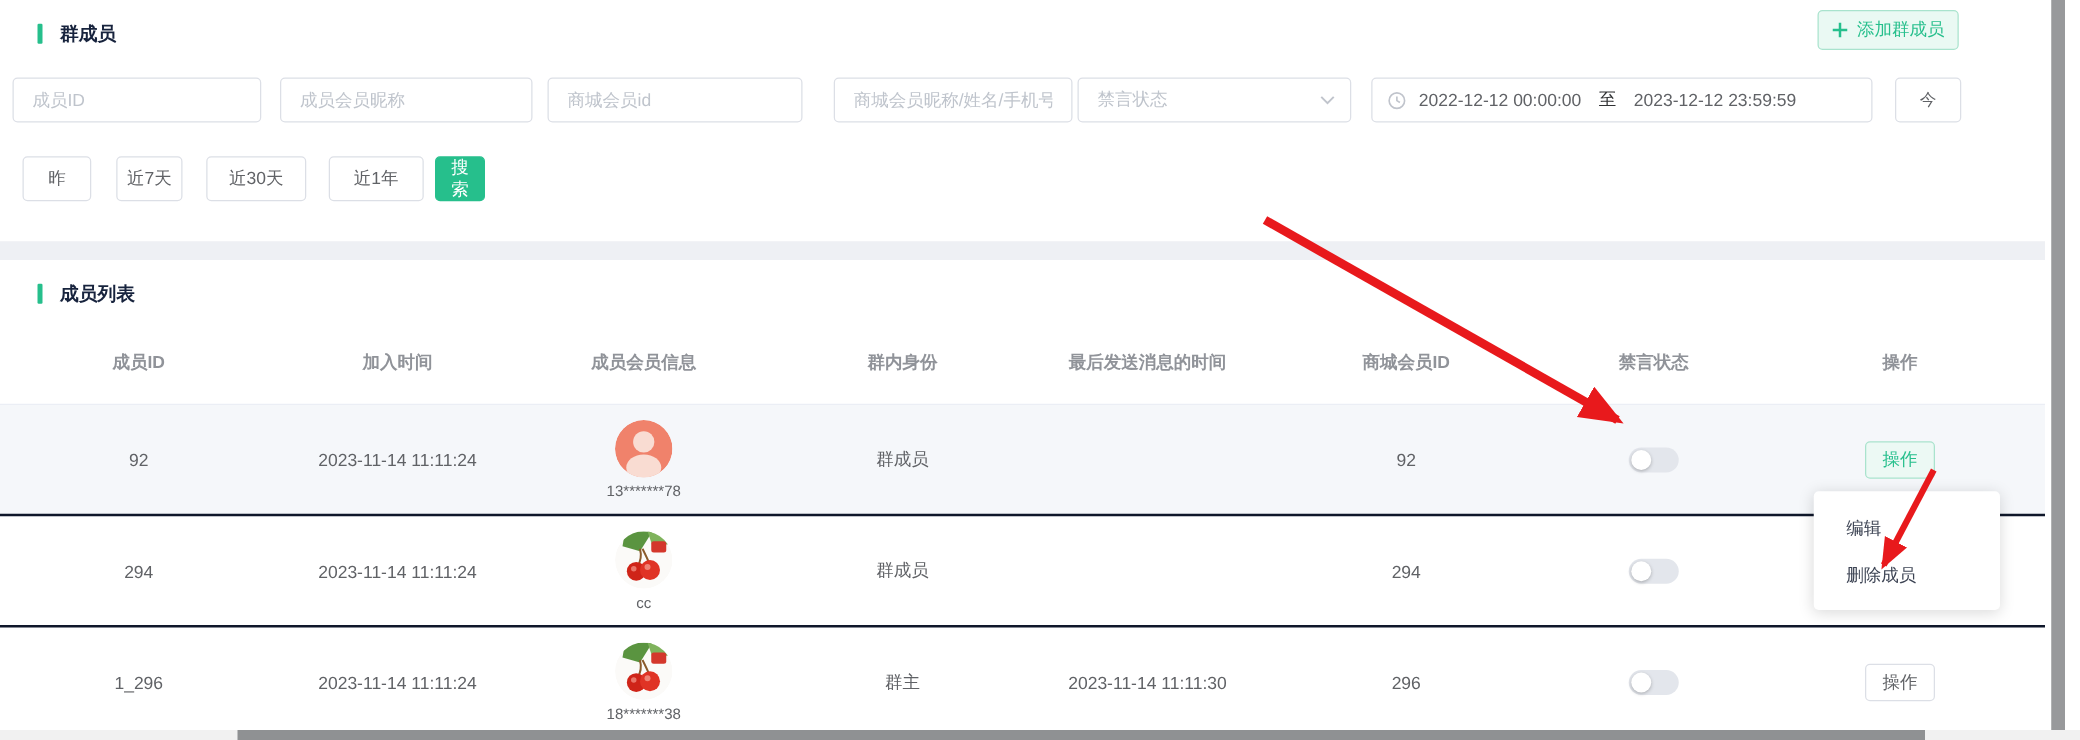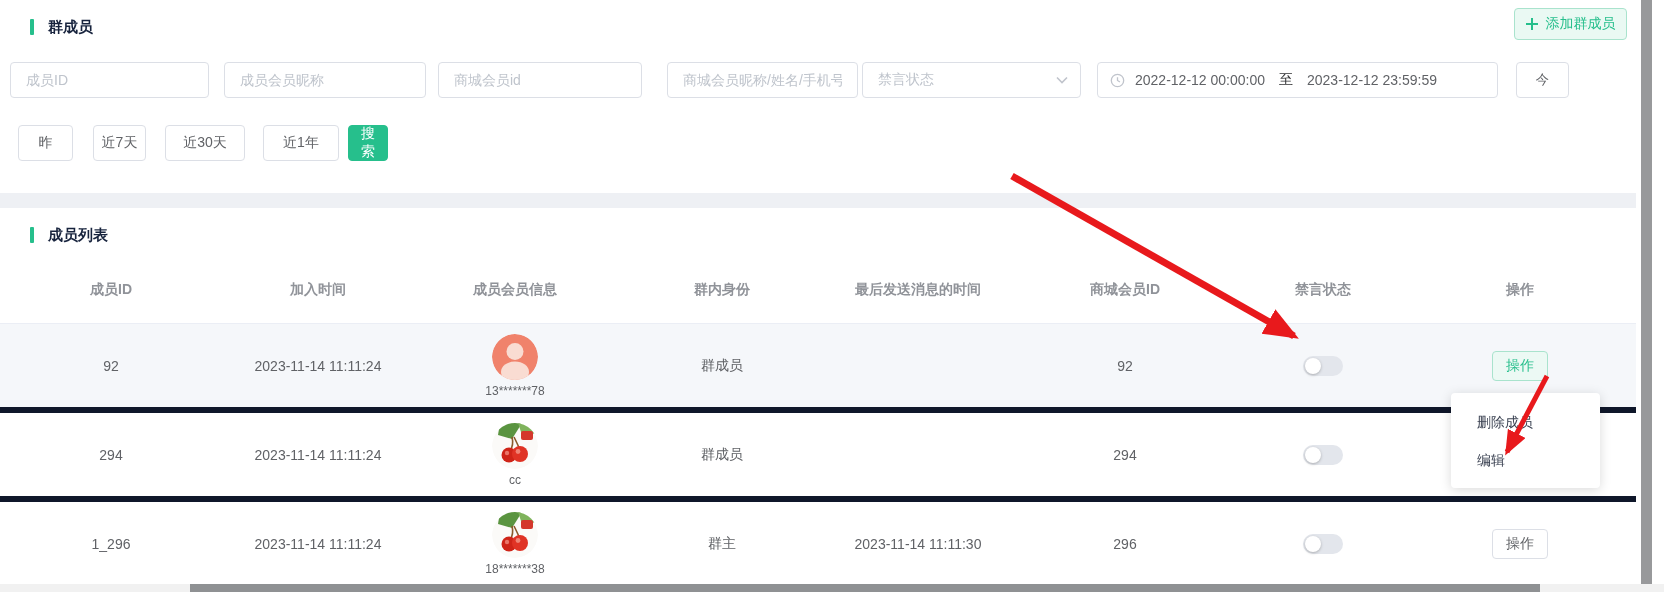--- a/index.html
+++ b/index.html
@@ -30,28 +30,28 @@
   
   .quick-row{position:absolute;top:125px;left:18px;display:flex;align-items:center;}
   .q-btn{height:36px;box-sizing:border-box;border:1px solid #dcdfe6;border-radius:4px;background:#fff;
     color:#606266;display:flex;align-items:center;justify-content:center;cursor:pointer;font-size:14px;}
   .q-btn.b1{width:55px;margin-right:20px;}
   .q-btn.b2{width:53px;margin-right:19px;}
   .q-btn.b3{width:80px;margin-right:18px;}
   .q-btn.b4{width:76px;margin-right:9px;}
   .q-btn.search{width:40px;background:#26bf8c;border-color:#26bf8c;color:#fff;}
   
-  .btn-add{position:absolute;top:8px;left:1514px;width:113px;height:32px;box-sizing:border-box;
+  .btn-add{position:absolute;top:8px;left:1454px;width:113px;height:32px;box-sizing:border-box;
     background:#eaf9f3;border:1px solid #a9e3cd;border-radius:4px;color:#26bf8c;
     display:flex;align-items:center;justify-content:center;gap:8px;cursor:pointer;font-size:14px;}
   
   .tbl{width:1636px;margin-top:10px;}
   .trow{display:flex;align-items:center;width:1636px;box-sizing:border-box;}
   .thead{height:68px;color:#909399;font-weight:bold;border-bottom:1px solid #ebeef5;}
-  .tr{height:89px;border-bottom:6px solid #0f172a;color:#606266;}
+  .tr{height:89px;border-bottom:2px solid #0f172a;color:#606266;}
   .tr.striped{background:#f5f7fa;}
   .td,.th{text-align:center;box-sizing:border-box;}
   .c1{width:222px;} .c2{width:192px;} .c3{width:202px;text-align:center;} .c4{width:212px;}
   .c5{width:180px;} .c6{width:234px;} .c7{width:162px;} .c8{width:232px;}
   .member-info{display:flex;flex-direction:column;align-items:center;gap:4px;}
   .avatar{width:46px;height:46px;border-radius:50%;overflow:hidden;flex:0 0 auto;}
   .nick{font-size:12px;color:#606266;}
   
   .toggle{width:40px;height:20px;border-radius:10px;background:#e3e6ec;position:relative;
     display:inline-block;cursor:pointer;vertical-align:middle;}
@@ -219,22 +219,22 @@
       <div class="td c4">群主</div>
       <div class="td c5">2023-11-14 11:11:30</div>
       <div class="td c6">296</div>
       <div class="td c7"><span class="toggle"><span class="knob"></span></span></div>
       <div class="td c8"><button class="btn-action plain">操作</button></div>
     </div>
   </div>
 </div>
 
 <div class="dropdown">
+  <div class="dd-item">编辑</div>
   <div class="dd-item">删除成员</div>
-  <div class="dd-item">编辑</div>
 </div>
 
 <div class="vscroll"></div>
 <div class="hscroll-track">
   <div class="hscroll-thumb"></div>
 </div>
 
 <svg id="arrows">
   <defs>
     <marker id="ah" markerWidth="6" markerHeight="5" refX="4.2" refY="2" orient="auto">

